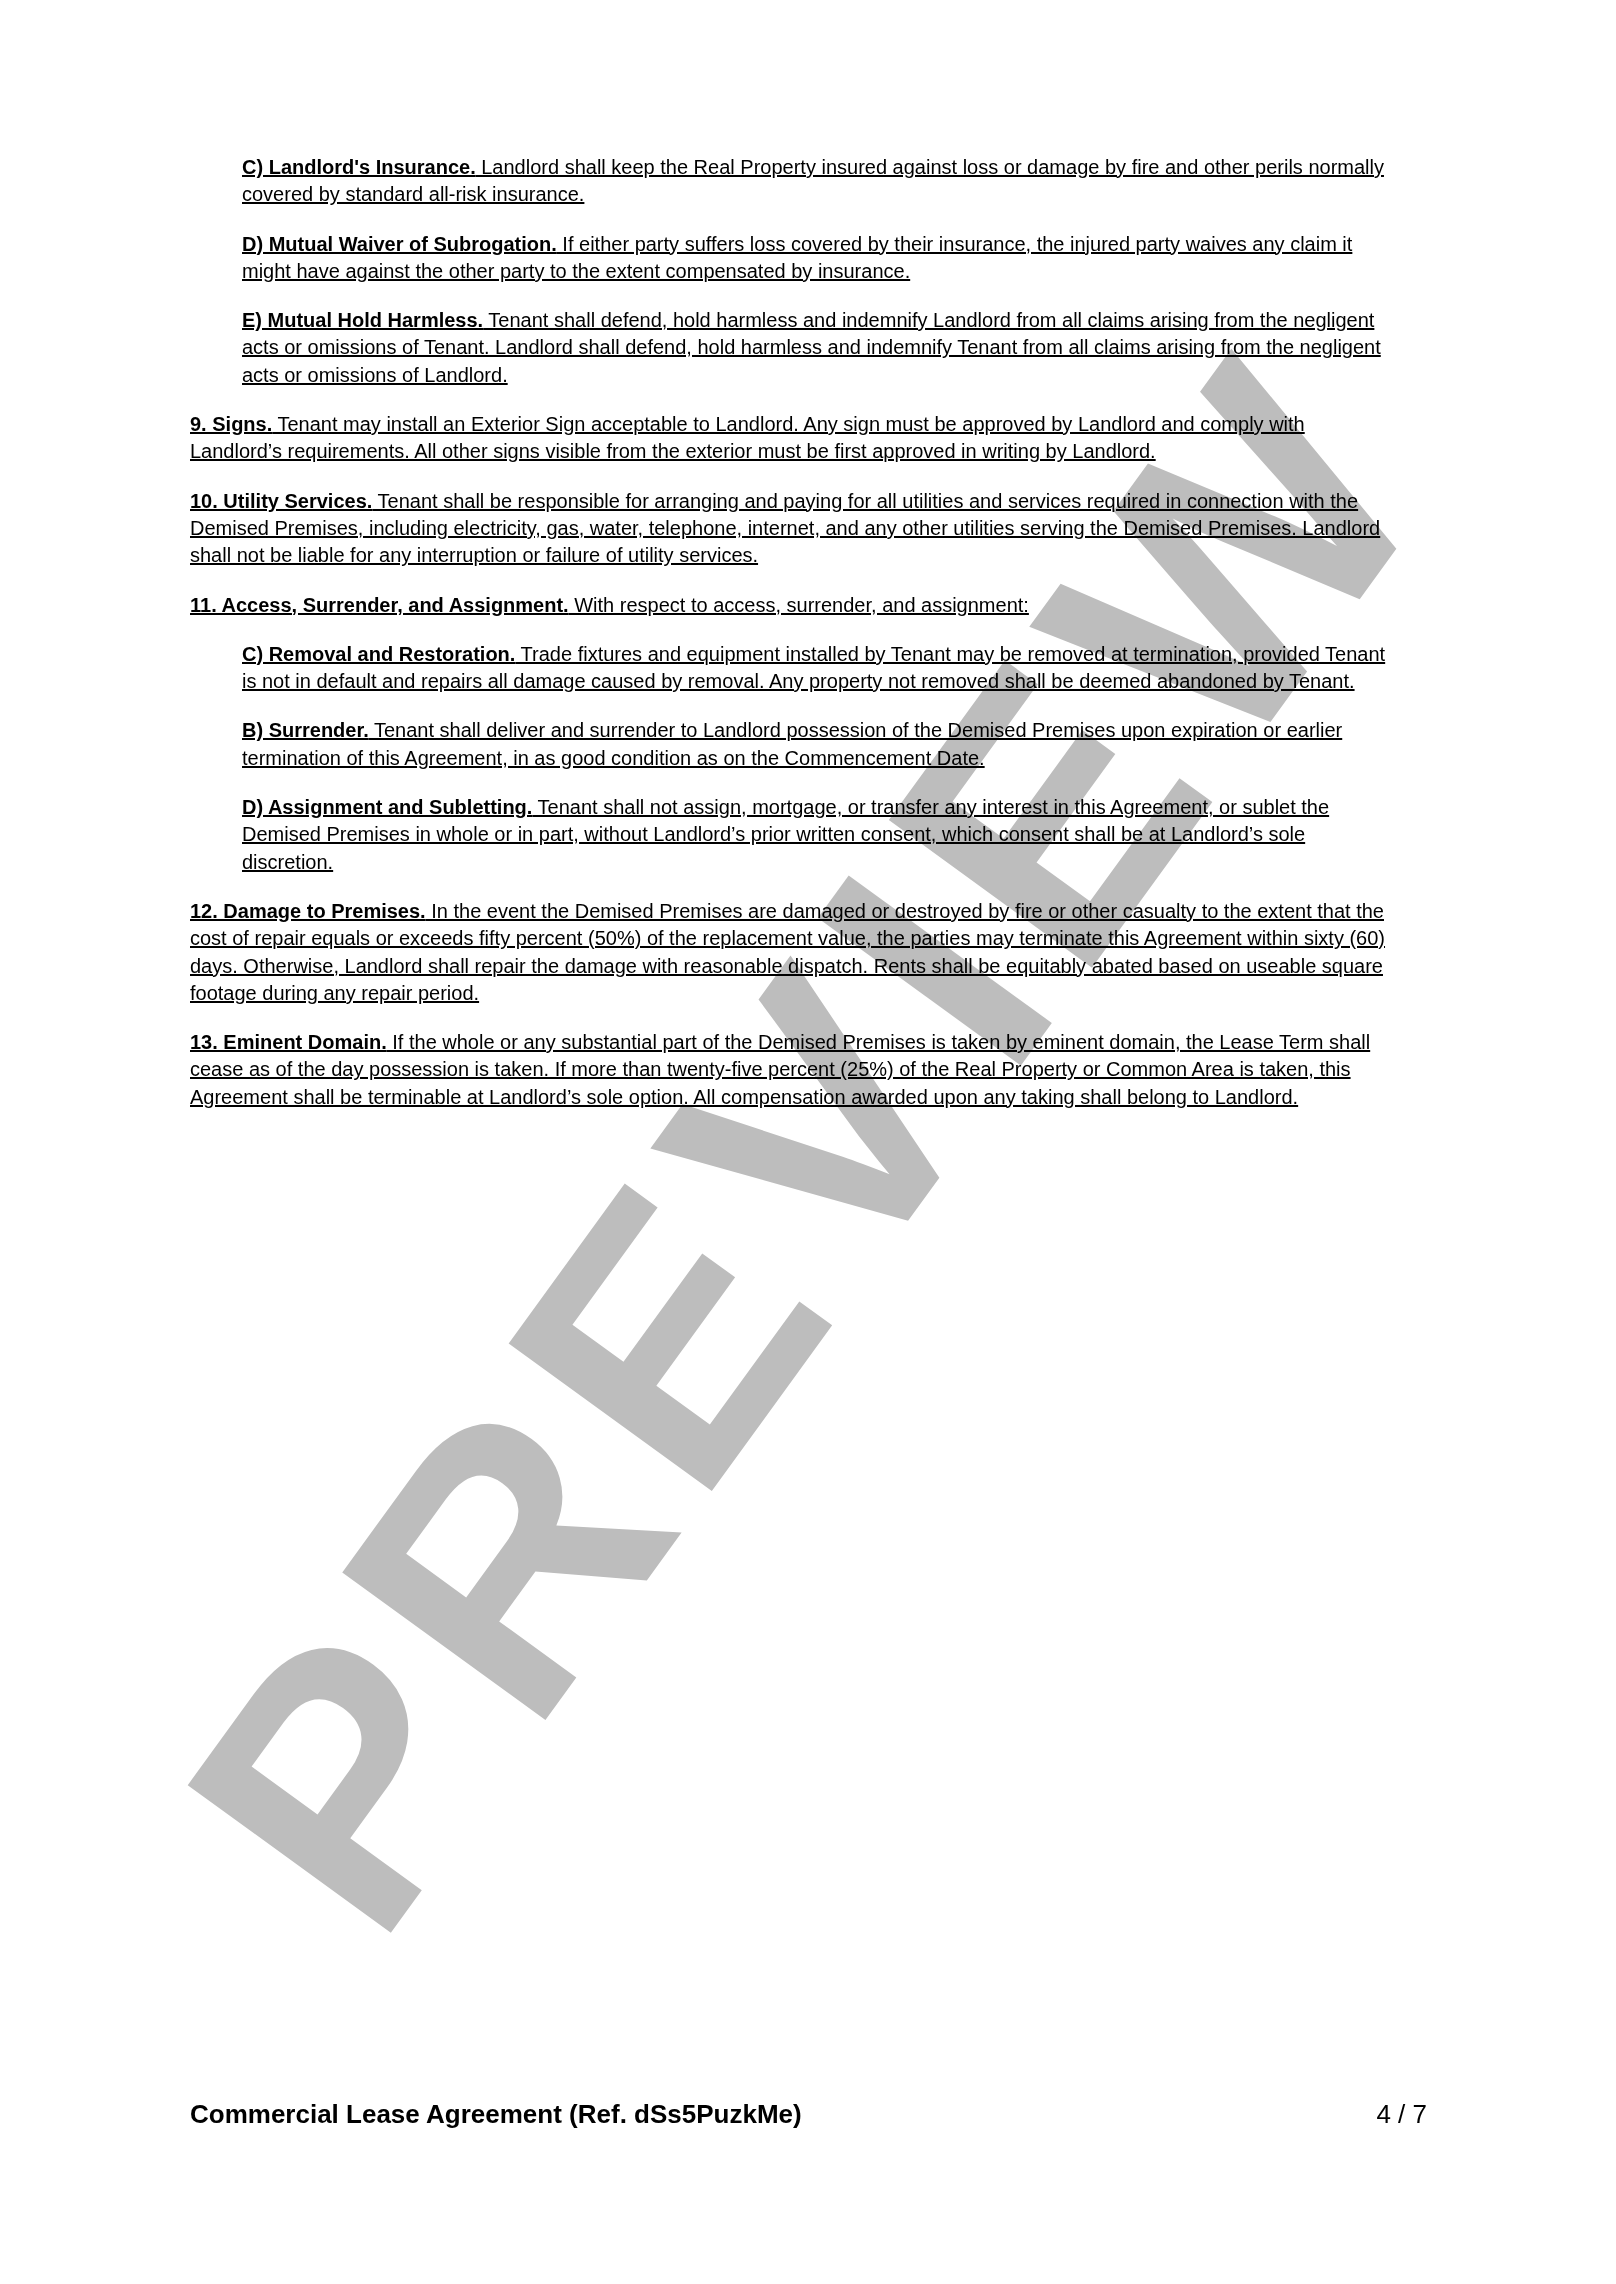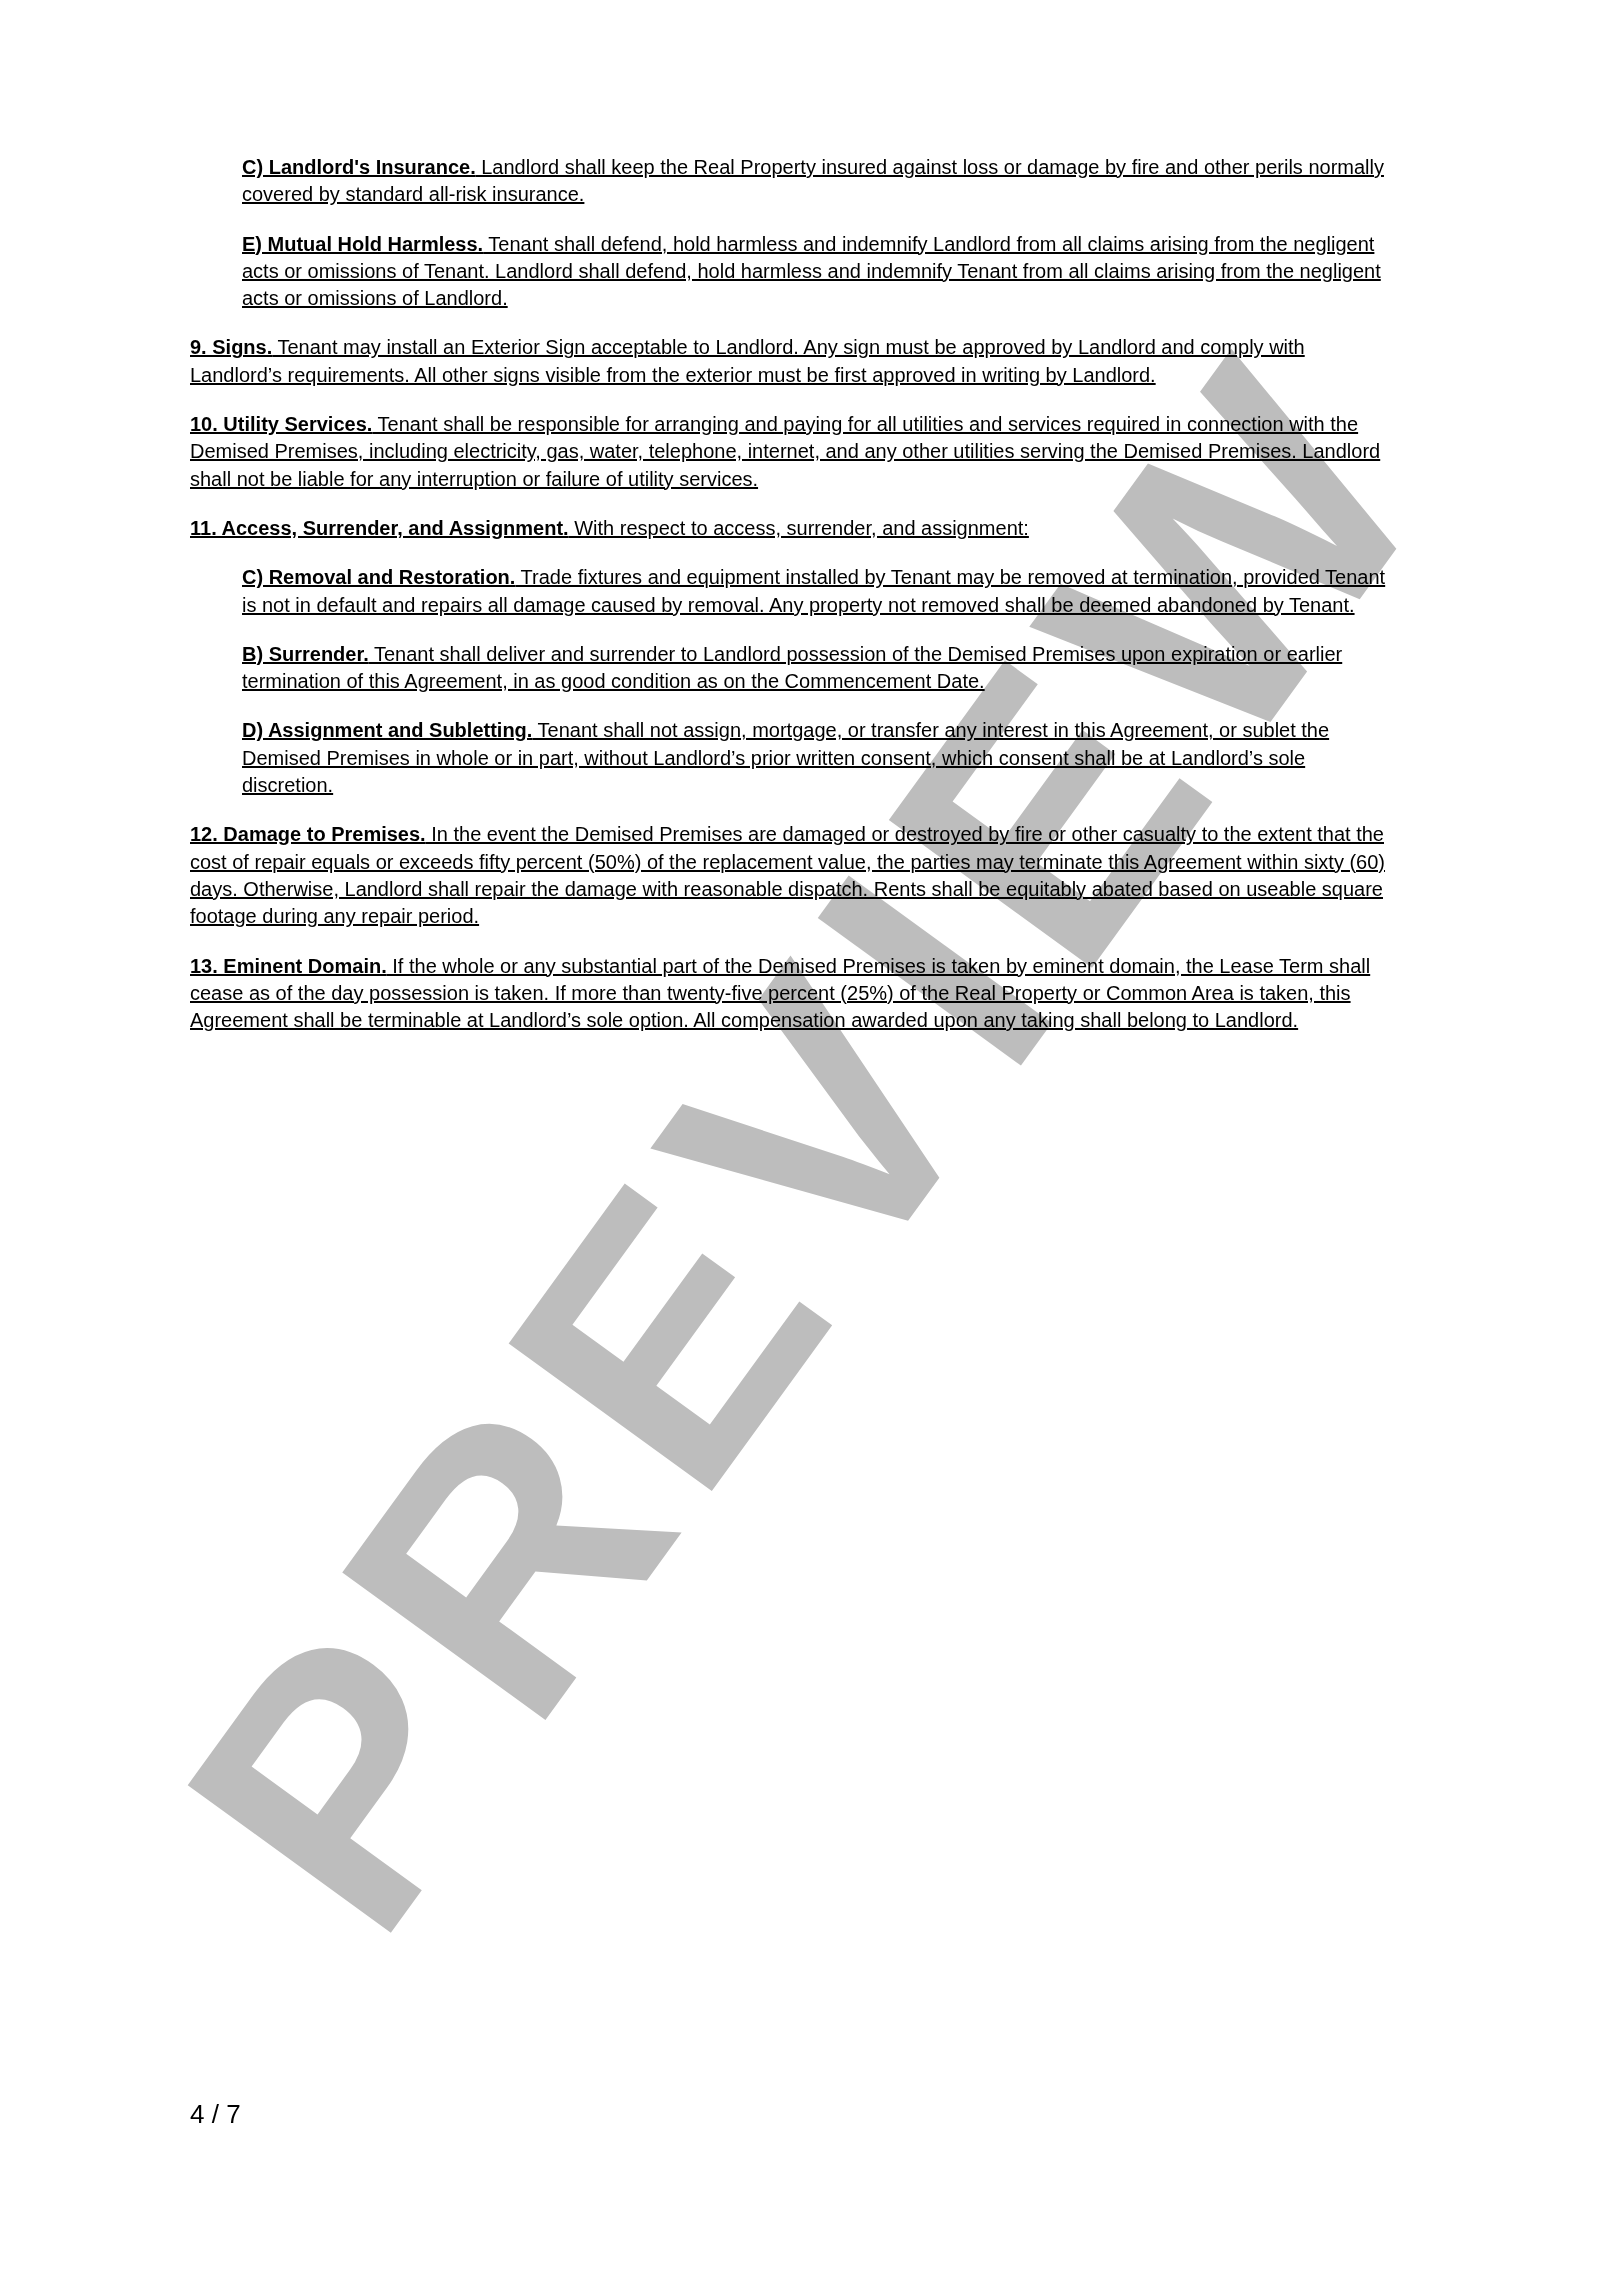--- a/index.html
+++ b/index.html
@@ -110,30 +110,32 @@
 <div class="page">
 
   <div class="watermark-layer">
     <div class="watermark-text">PREVIEW</div>
   </div>
 
   <div class="content">
 
     <div class="body-col" id="body-col">
         <p class="para sub"><span class="lead">C) Landlord's Insurance.</span><span class="rest"> Landlord shall keep the Real Property insured against loss or damage by fire and other perils normally covered by standard all-risk insurance.</span></p>
+        <p class="para sub"><span class="lead">D) Mutual Waiver of Subrogation.</span><span class="rest"> If either party suffers loss covered by their insurance, the injured party waives any claim it might have against the other party to the extent compensated by insurance.</span></p>
         <p class="para sub"><span class="lead">E) Mutual Hold Harmless.</span><span class="rest"> Tenant shall defend, hold harmless and indemnify Landlord from all claims arising from the negligent acts or omissions of Tenant. Landlord shall defend, hold harmless and indemnify Tenant from all claims arising from the negligent acts or omissions of Landlord.</span></p>
         <p class="para"><span class="lead">9. Signs.</span><span class="rest"> Tenant may install an Exterior Sign acceptable to Landlord. Any sign must be approved by Landlord and comply with Landlord’s requirements. All other signs visible from the exterior must be first approved in writing by Landlord.</span></p>
         <p class="para"><span class="lead">10. Utility Services.</span><span class="rest"> Tenant shall be responsible for arranging and paying for all utilities and services required in connection with the Demised Premises, including electricity, gas, water, telephone, internet, and any other utilities serving the Demised Premises. Landlord shall not be liable for any interruption or failure of utility services.</span></p>
         <p class="para"><span class="lead">11. Access, Surrender, and Assignment.</span><span class="rest"> With respect to access, surrender, and assignment:</span></p>
         <p class="para sub"><span class="lead">C) Removal and Restoration.</span><span class="rest"> Trade fixtures and equipment installed by Tenant may be removed at termination, provided Tenant is not in default and repairs all damage caused by removal. Any property not removed shall be deemed abandoned by Tenant.</span></p>
         <p class="para sub"><span class="lead">B) Surrender.</span><span class="rest"> Tenant shall deliver and surrender to Landlord possession of the Demised Premises upon expiration or earlier termination of this Agreement, in as good condition as on the Commencement Date.</span></p>
         <p class="para sub"><span class="lead">D) Assignment and Subletting.</span><span class="rest"> Tenant shall not assign, mortgage, or transfer any interest in this Agreement, or sublet the Demised Premises in whole or in part, without Landlord’s prior written consent, which consent shall be at Landlord’s sole discretion.</span></p>
         <p class="para"><span class="lead">12. Damage to Premises.</span><span class="rest"> In the event the Demised Premises are damaged or destroyed by fire or other casualty to the extent that the cost of repair equals or exceeds fifty percent (50%) of the replacement value, the parties may terminate this Agreement within sixty (60) days. Otherwise, Landlord shall repair the damage with reasonable dispatch. Rents shall be equitably abated based on useable square footage during any repair period.</span></p>
         <p class="para"><span class="lead">13. Eminent Domain.</span><span class="rest"> If the whole or any substantial part of the Demised Premises is taken by eminent domain, the Lease Term shall cease as of the day possession is taken. If more than twenty-five percent (25%) of the Real Property or Common Area is taken, this Agreement shall be terminable at Landlord’s sole option. All compensation awarded upon any taking shall belong to Landlord.</span></p>
       </div>
 
     <div class="footer">
+      <div class="footer-title">Commercial Lease Agreement (Ref. dSs5PuzkMe)</div>
       <div class="footer-page">4 / 7</div>
     </div>
 
   </div>
 </div>
 
 
 </body></html>

